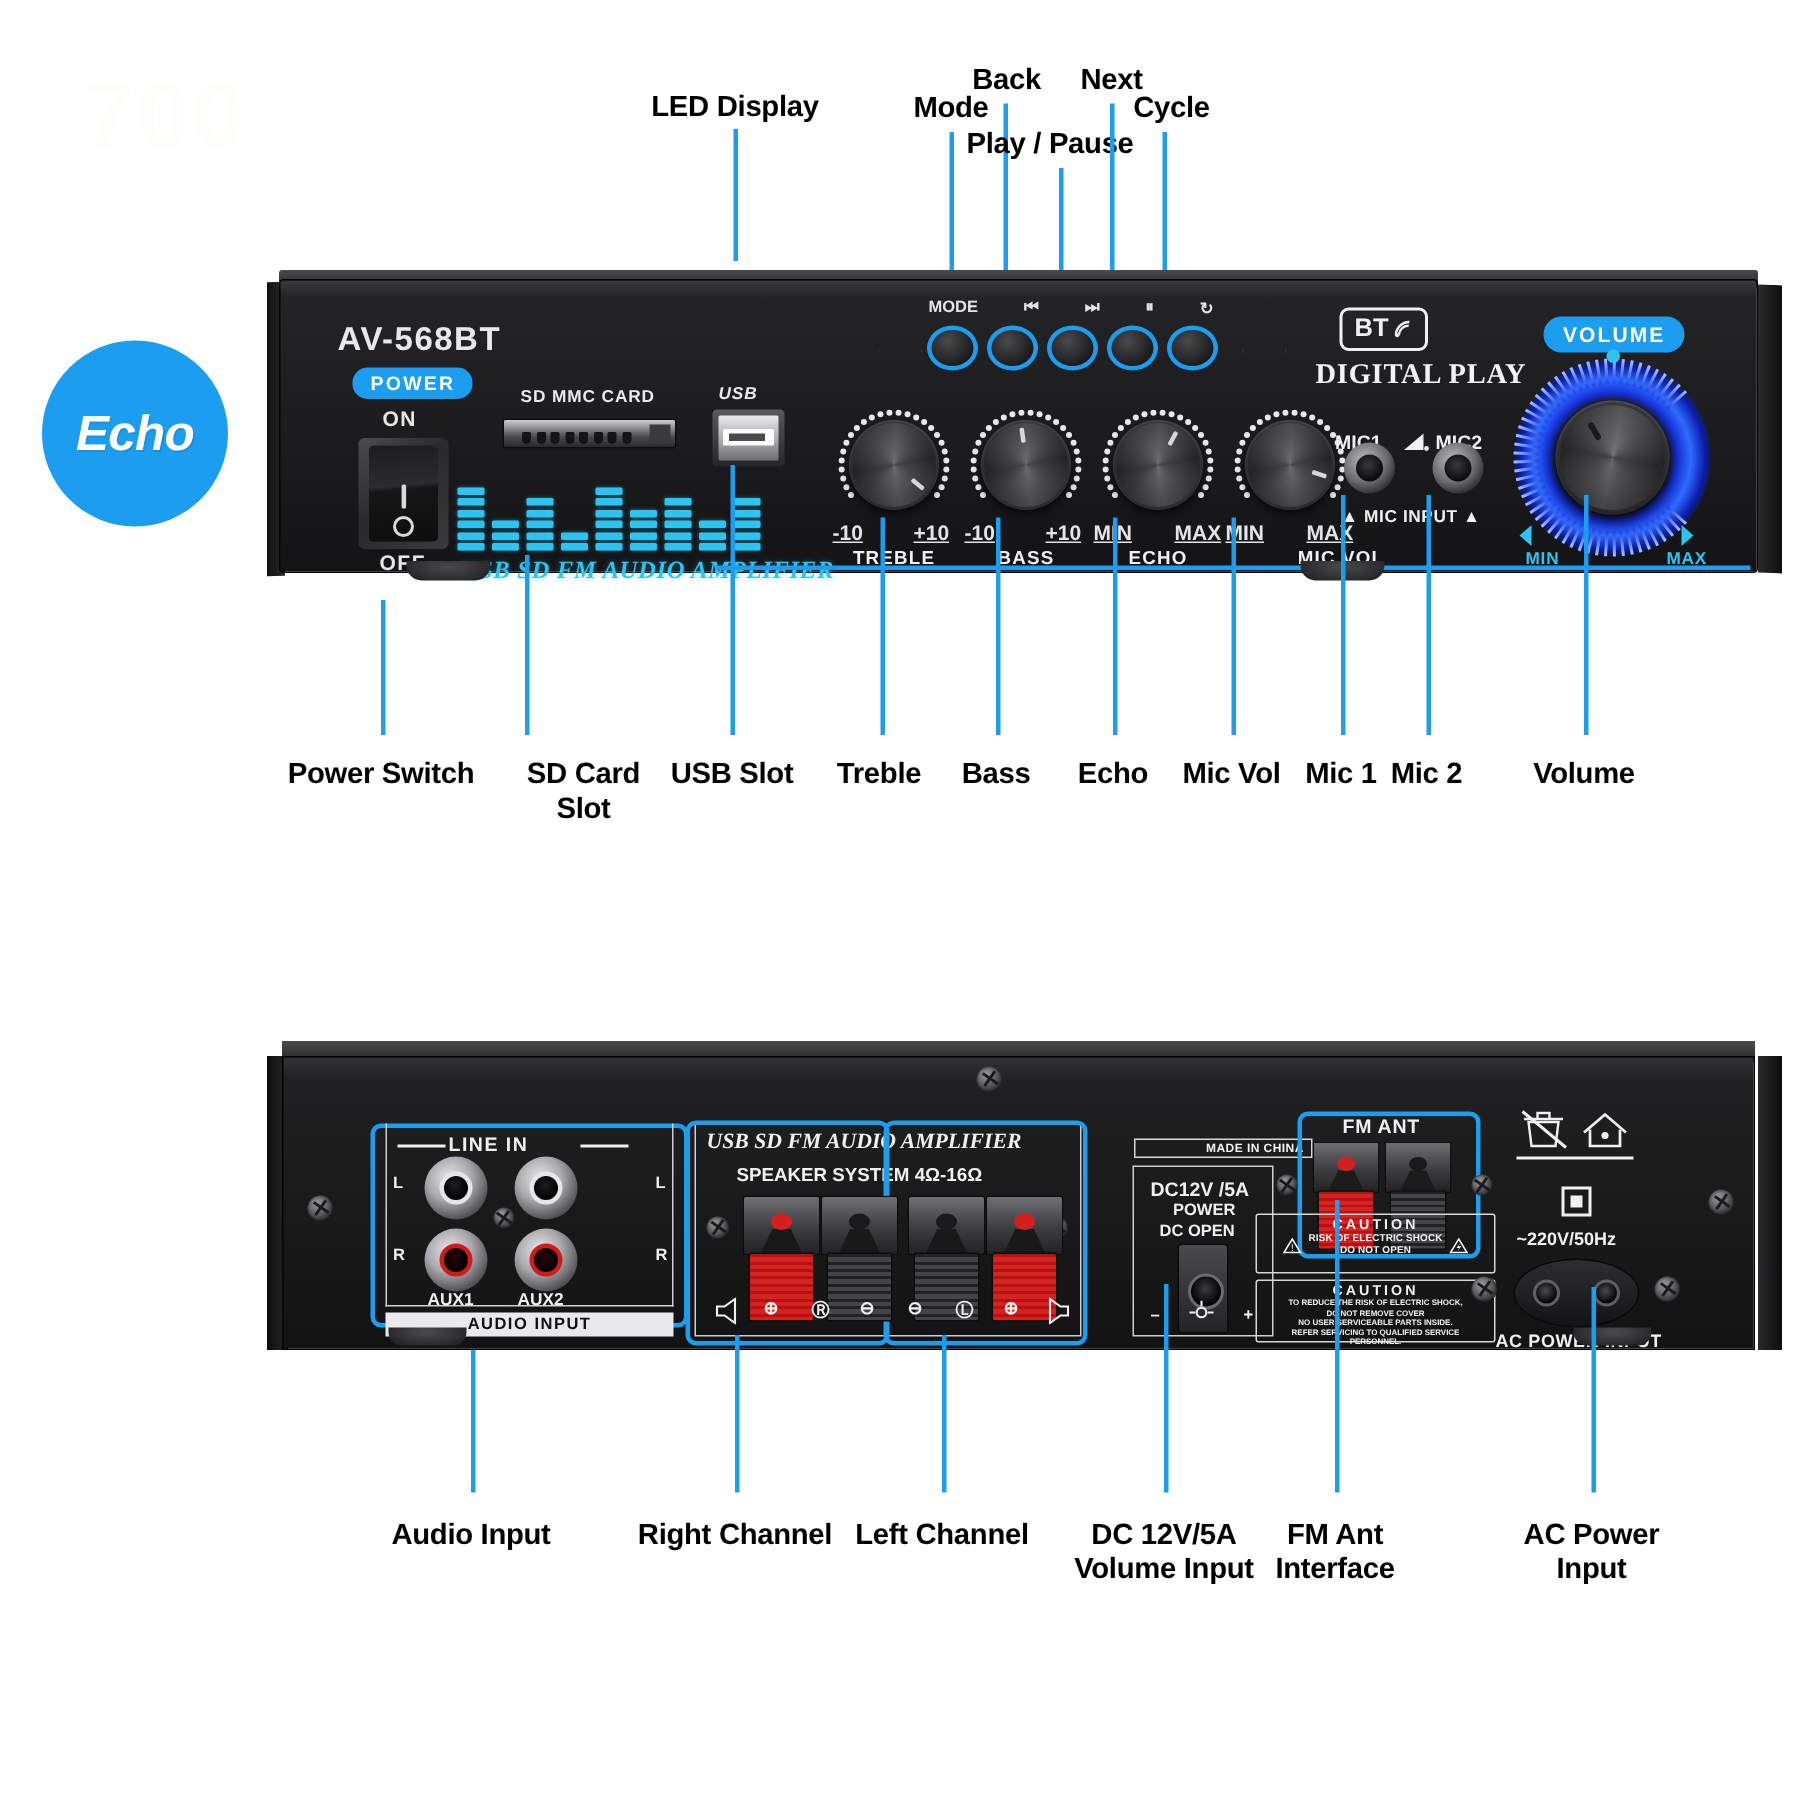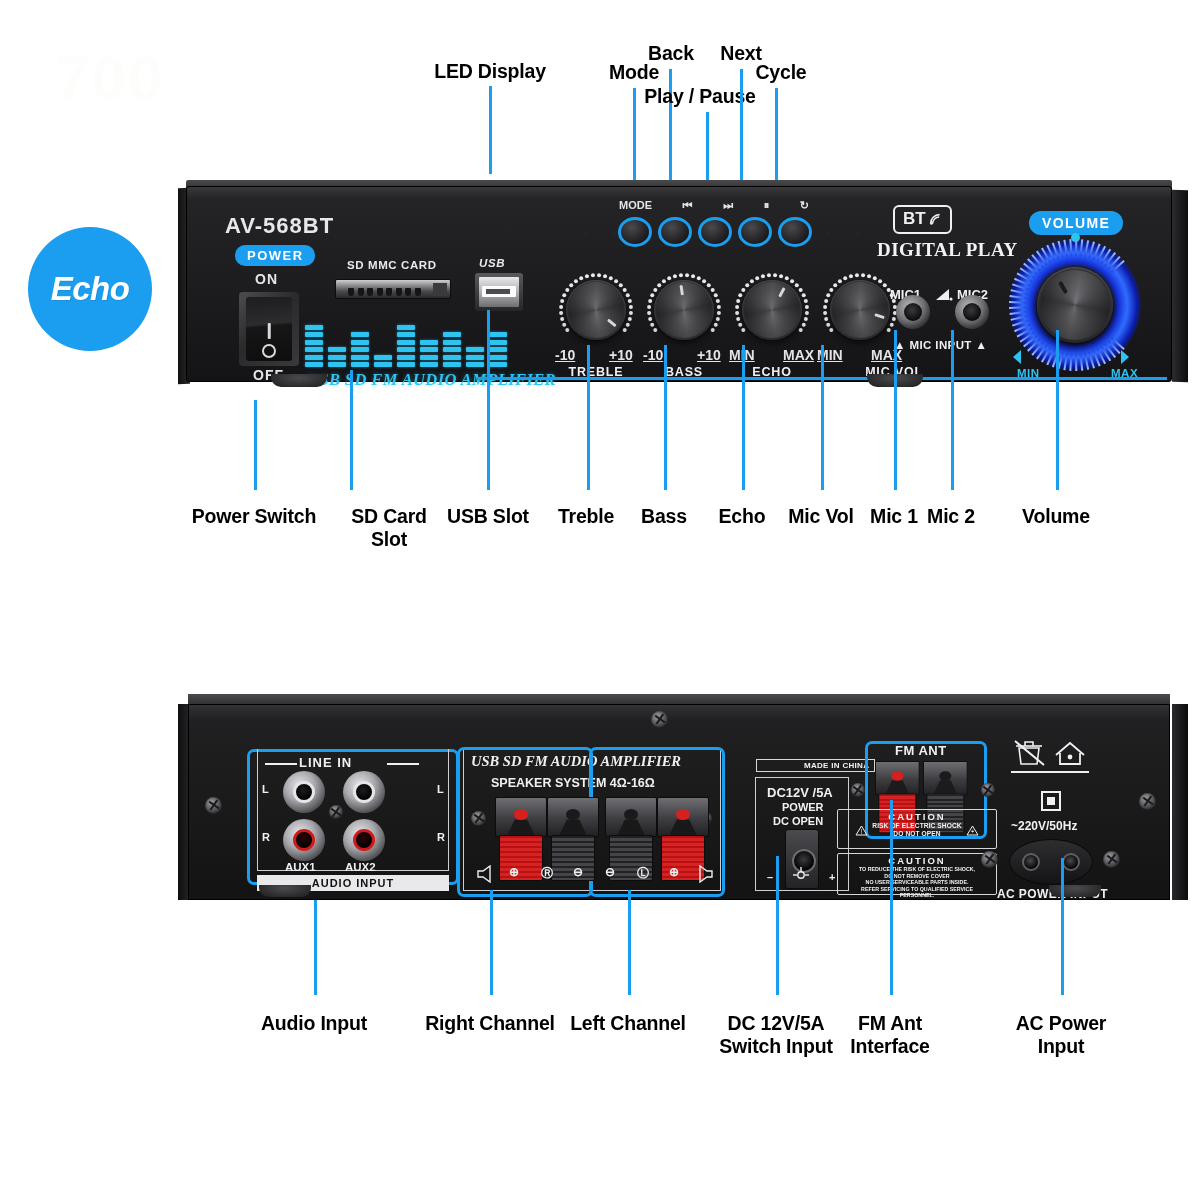--- a/index.html
+++ b/index.html
@@ -1064,21 +1064,21 @@
   <div class="callout center" style="left:314px; top:1012px;">Audio Input</div>
 
   <div class="leader" style="left:490px; top:890px; height:105px;"></div>
   <div class="callout center" style="left:490px; top:1012px;">Right Channel</div>
 
   <div class="leader" style="left:628px; top:890px; height:105px;"></div>
   <div class="callout center" style="left:628px; top:1012px;">Left Channel</div>
 
   <div class="leader" style="left:776px; top:856px; height:139px;"></div>
   <div class="callout center" style="left:776px; top:1012px;">DC 12V/5A
-Switch Input</div>
+Volume Input</div>
 
   <div class="leader" style="left:890px; top:800px; height:195px;"></div>
   <div class="callout center" style="left:890px; top:1012px;">FM Ant
 Interface</div>
 
   <div class="leader" style="left:1061px; top:858px; height:137px;"></div>
   <div class="callout center" style="left:1061px; top:1012px;">AC Power Input</div>
 
 </div>
 

